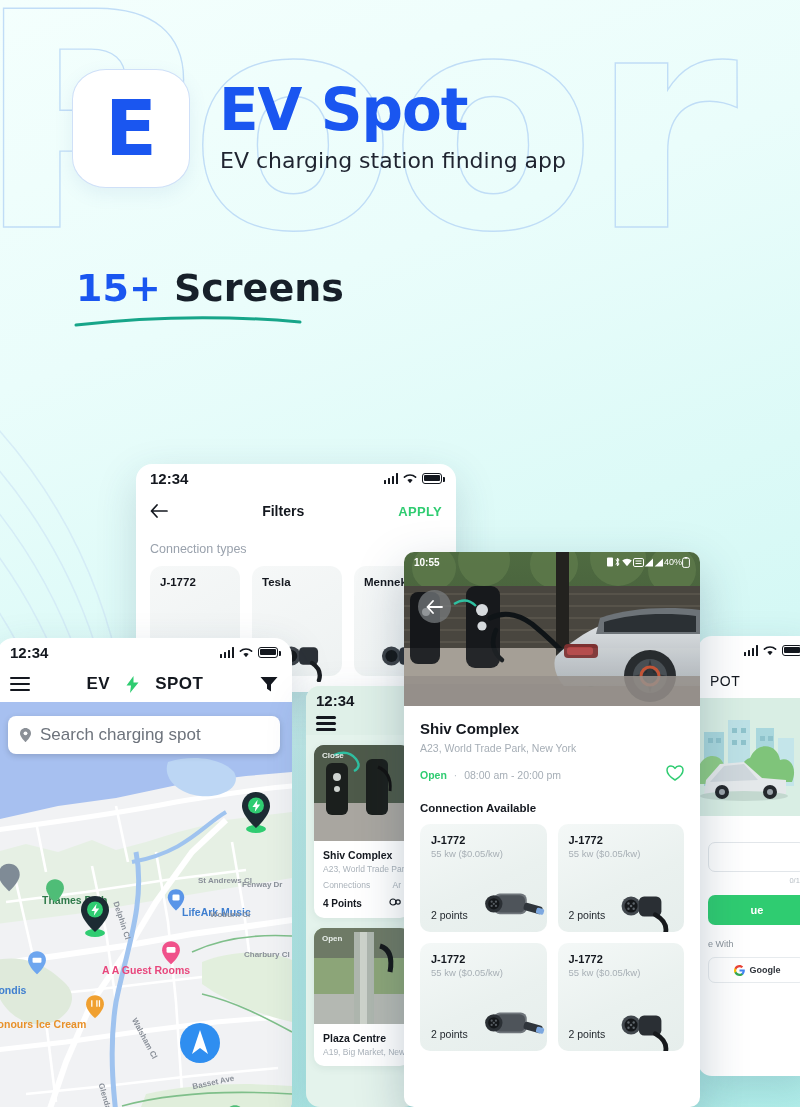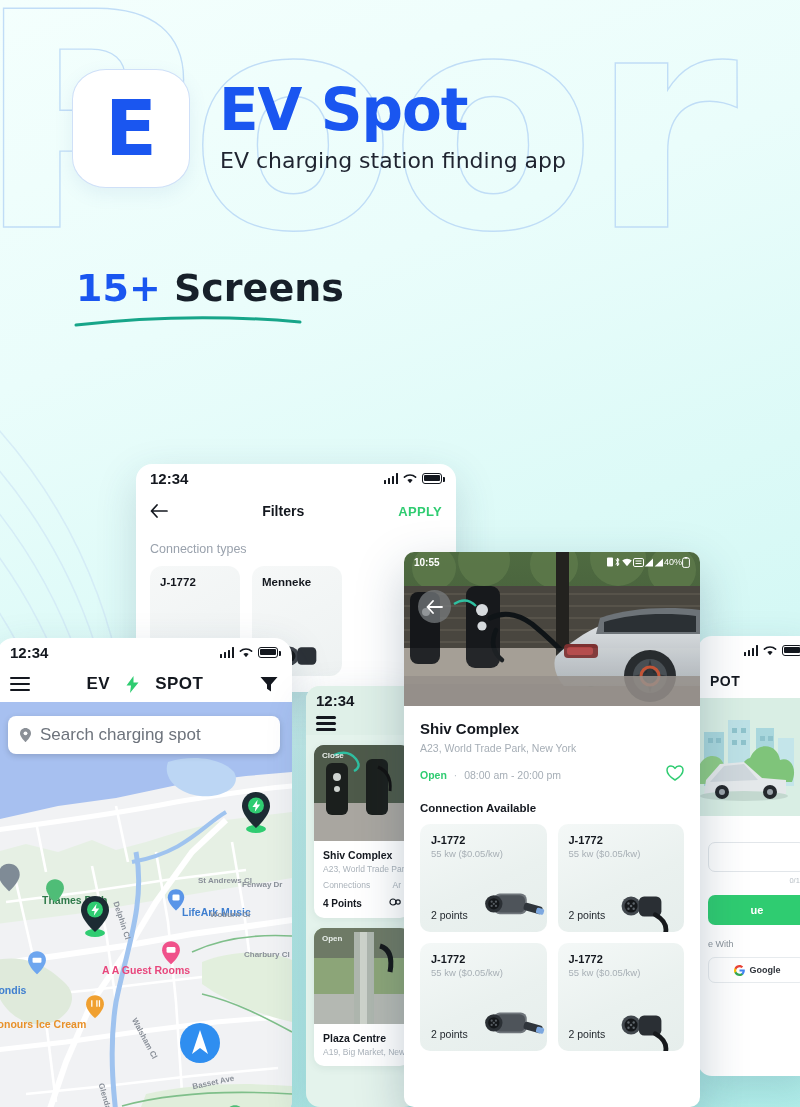--- a/index.html
+++ b/index.html
@@ -97,21 +97,21 @@
   .l-body { padding:8px 9px 9px; }
   .l-name { font-size:10.5px; font-weight:700; color:#14181f; }
   .l-addr { font-size:8.5px; color:#aab2ba; margin-top:3px; white-space:nowrap; }
   .l-row { display:flex; justify-content:space-between; margin-top:6px; }
   .l-k { font-size:8.5px; color:#aab2ba; }
   .l-v { font-size:10px; font-weight:700; color:#14181f; margin-top:2px; }
 
   
   #phone-signup { left:698px; top:636px; width:118px; height:440px; border-radius:14px; }
   .s-nav { height:34px; display:flex; align-items:center; padding:0 12px; }
-  .s-logo { font-size:14px; font-weight:700; color:#14181f; letter-spacing:.5px; }
+  .s-logo { font-size:14px; font-weight:400; color:#14181f; letter-spacing:.5px; }
   .s-hero { height:118px; background:#d9eee4; position:relative; overflow:hidden; }
   .s-input { margin:26px 10px 0; height:30px; border:1px solid #e2e6ea; border-radius:7px; background:#fff; }
   .s-count { text-align:right; font-size:7.5px; color:#b9c0c7; margin:4px 12px 0; }
   .s-btn { margin:10px 10px 0; height:30px; border-radius:7px; background:#2fcc71;
            color:#fff; font-size:11px; font-weight:700; display:flex; align-items:center; justify-content:center; }
   .s-cont { margin:14px 10px 0; font-size:9px; color:#8b939b; }
   .s-soc { margin:8px 10px 0; height:26px; border:1px solid #e7ebee; border-radius:7px; background:#fff;
            display:flex; align-items:center; justify-content:center; gap:5px; font-size:9px; font-weight:700; color:#30353c; }
 
   
@@ -202,20 +202,29 @@
     <div class="f-apply">APPLY</div>
   </div>
   <div class="f-sec">Connection types</div>
   <div class="f-cards">
     <div class="f-card">
       <b>J-1772</b>
       <svg viewBox="0 0 90 60" style="position:absolute;left:8px;bottom:-6px;width:78px">
         <rect x="28" y="18" width="34" height="22" rx="6" fill="#7d8288"></rect>
           <rect x="20" y="21" width="12" height="16" rx="5" fill="#4c5157"></rect>
         <rect x="58" y="26" width="20" height="7" rx="3" fill="#31363b" transform="rotate(18 58 26)"></rect>
+      </svg>
+    </div>
+    <div class="f-card">
+      <b>Tesla</b>
+      <svg viewBox="0 0 90 60" style="position:absolute;left:8px;bottom:-6px;width:78px">
+        <circle cx="36" cy="30" r="11" fill="#3d4248"></circle>
+          <circle cx="36" cy="30" r="7" fill="#15181b"></circle>
+        <rect x="45" y="20" width="22" height="20" rx="5" fill="#2c3137"></rect>
+        <path d="M60,38 q12,8 8,20" fill="none" stroke="#1a1d21" stroke-width="5" stroke-linecap="round"></path>
       </svg>
     </div>
     <div class="f-card">
       <b>Menneke</b>
       <svg viewBox="0 0 90 60" style="position:absolute;left:8px;bottom:-6px;width:78px">
         <circle cx="34" cy="30" r="11" fill="#3d4248"></circle>
           <circle cx="34" cy="30" r="7" fill="#15181b"></circle>
         <rect x="43" y="20" width="22" height="20" rx="5" fill="#2c3137"></rect>
       </svg>
     </div>

